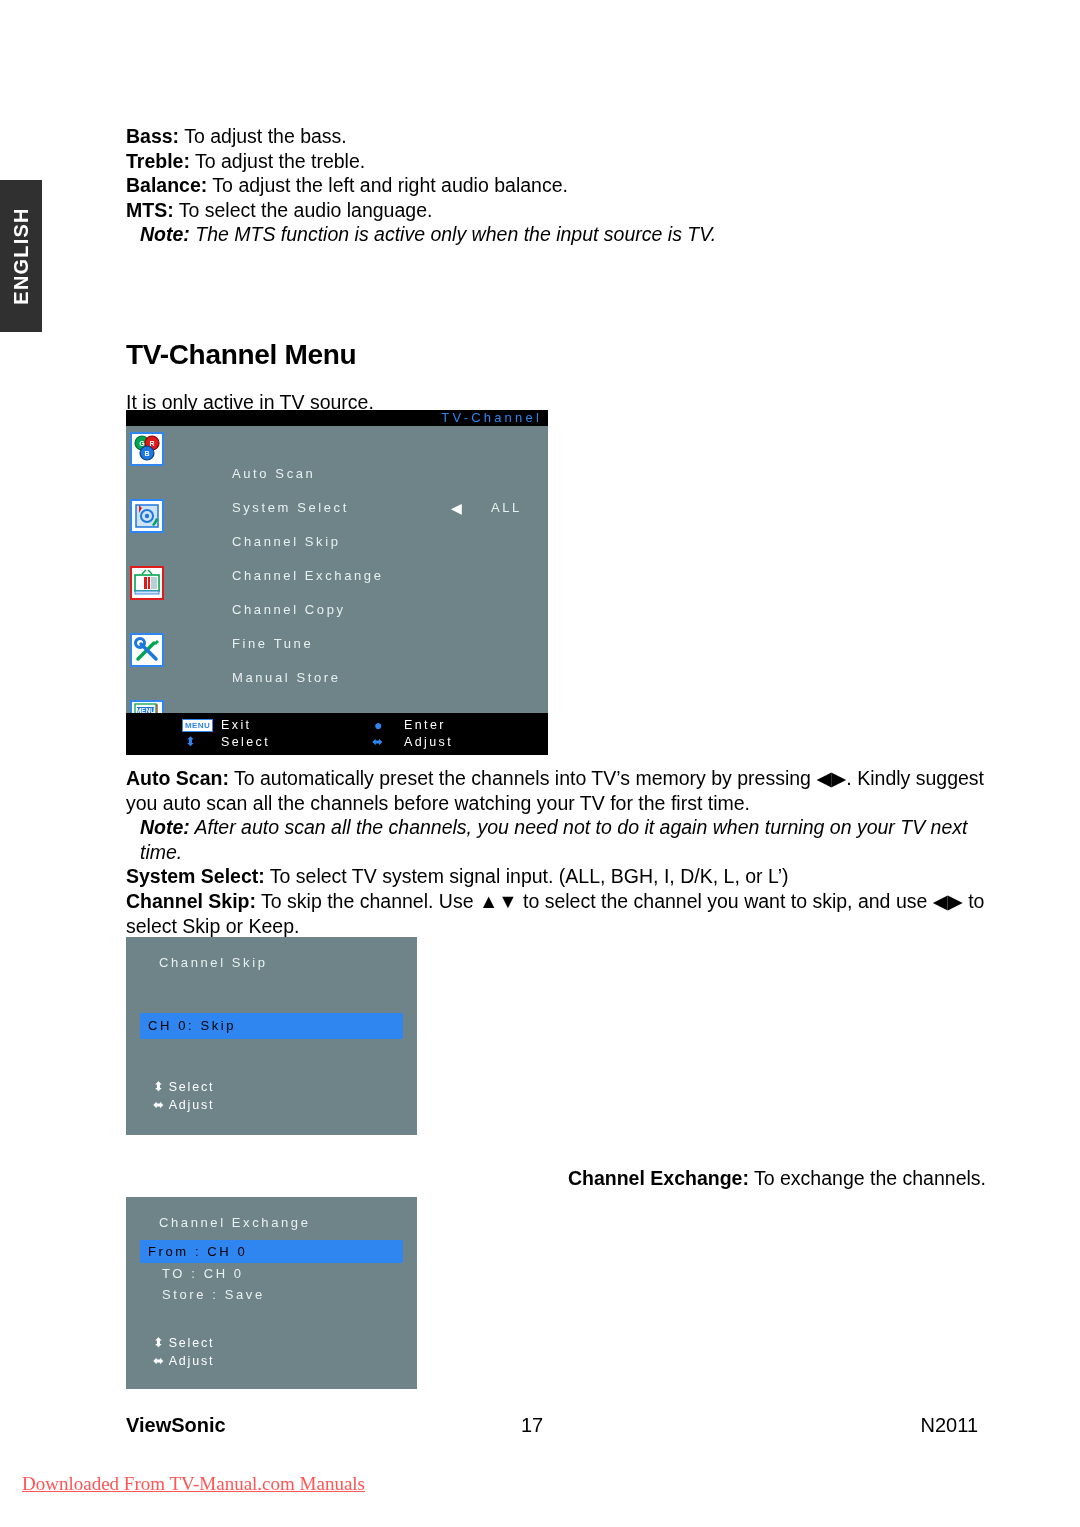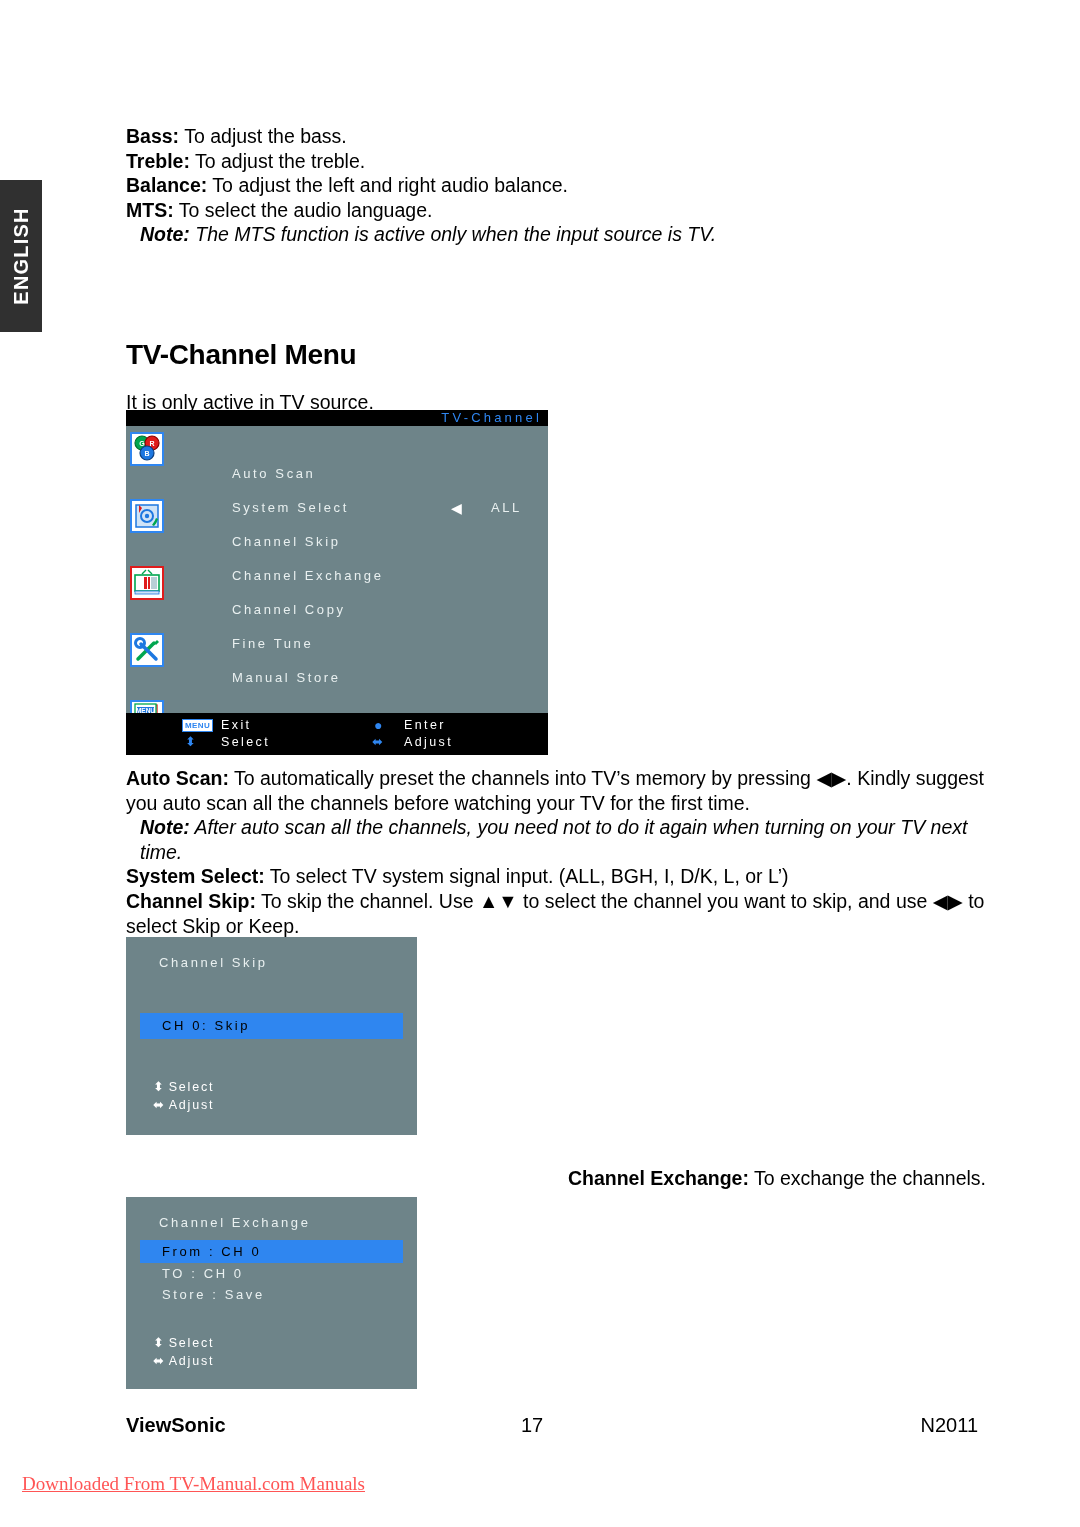--- a/index.html
+++ b/index.html
@@ -200,21 +200,21 @@
     font-size: 13px;
     letter-spacing: 2.6px;
   }
   .osd-sub .hl-row {
     position: absolute;
     background: #2f86f0;
     color: #000000;
     font-size: 13px;
     letter-spacing: 2.6px;
     line-height: 26px;
-    padding-left: 22px;
+    padding-left: 8px;
     box-sizing: border-box;
   }
   .osd-sub .plain-row {
     position: absolute;
     color: #e9f0f0;
     font-size: 13px;
     letter-spacing: 2.6px;
     line-height: 22px;
     padding-left: 22px;
   }

